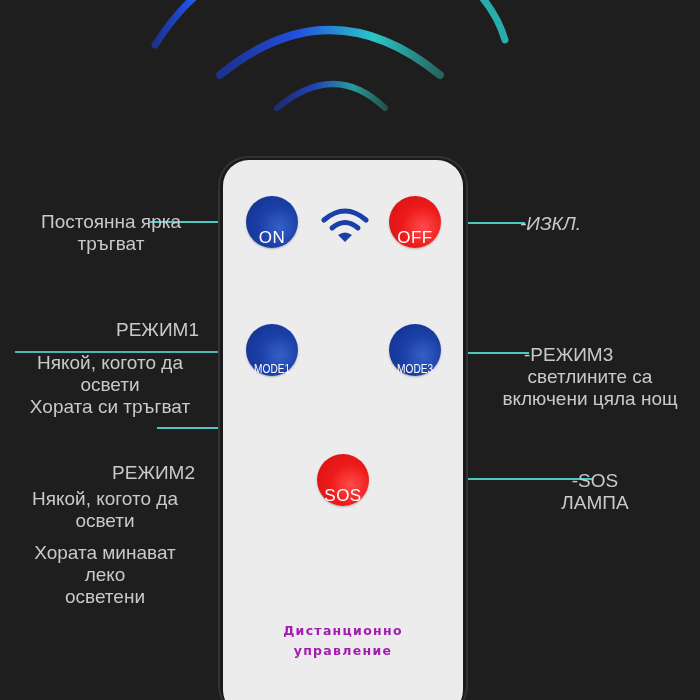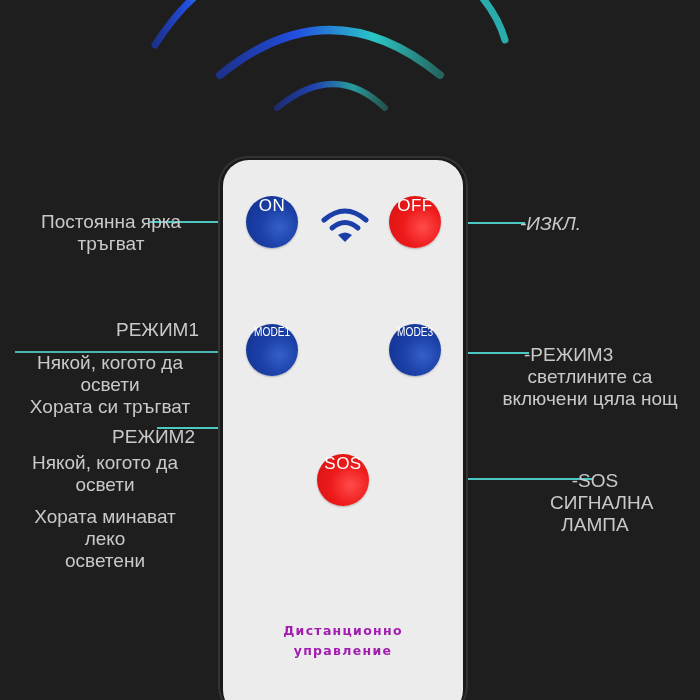--- a/index.html
+++ b/index.html
@@ -13,21 +13,21 @@
     position:absolute; left:218px; top:156px; width:250px; height:560px;
     background:#1a1a1a; border-radius:30px;
     box-shadow: inset 0 0 0 2px #333;
   }
   .remote-face {
     position:absolute; left:5px; top:4px; right:5px; bottom:0;
     background:#ececed; border-radius:26px;
   }
   .btn {
     position:absolute; width:52px; height:52px; border-radius:50%;
-    display:flex; align-items:flex-start; justify-content:center;
+    display:flex; align-items:flex-end; justify-content:center;
     color:#fff; font-family:"Liberation Sans", sans-serif;
     box-shadow: 0 1px 2px rgba(0,0,0,0.25);
   }
   .btn.blue { background: radial-gradient(circle at 65% 60%, #3560c8 0%, #1a3fa6 45%, #12308c 100%); }
   .btn.red  { background: radial-gradient(circle at 65% 60%, #ff4b4b 0%, #ee1a1a 45%, #d11212 100%); }
   .btn .lbl { font-size:17px; letter-spacing:0.5px; }
   .btn .lbl.mode { font-size:13px; transform:scaleX(0.78); letter-spacing:0; font-weight:normal; }
   .wifi-icon { position:absolute; }
   .line { position:absolute; background:#4cc7c1; }
   .label {
@@ -111,30 +111,29 @@
 </div>
 
 <div class="label" style="left:110px; top:319px; width:95px; text-align:center;">РЕЖИМ1</div>
 <div class="label" style="left:15px; top:352px; width:190px;">
   <div>Някой, когото да</div>
   <div>освети</div>
   <div>Хората си тръгват</div>
 </div>
 
 <div class="label" style="left:15px; top:426px; width:180px;">
-  <div style="text-align:right;">РЕЖИМ2</div>
+  <div style="text-align:right;margin-top:36px;">РЕЖИМ2</div>
   <div style="margin-top:4px;">Някой, когото да</div>
   <div>освети</div>
   <div style="margin-top:10px;">Хората минават леко</div>
   <div>осветени</div>
 </div>
 
 <div class="label" style="left:500px; top:344px; width:180px;">
   <div style="text-align:left; padding-left:24px;">-РЕЖИМ3</div>
   <div>светлините са</div>
   <div>включени цяла нощ</div>
 </div>
 
 <div class="label" style="left:550px; top:470px; width:90px;">
   <div>-SOS</div>
-  <div>СИГНАЛНА</div>
   <div>ЛАМПА</div>
 </div>
 
 </body></html>

